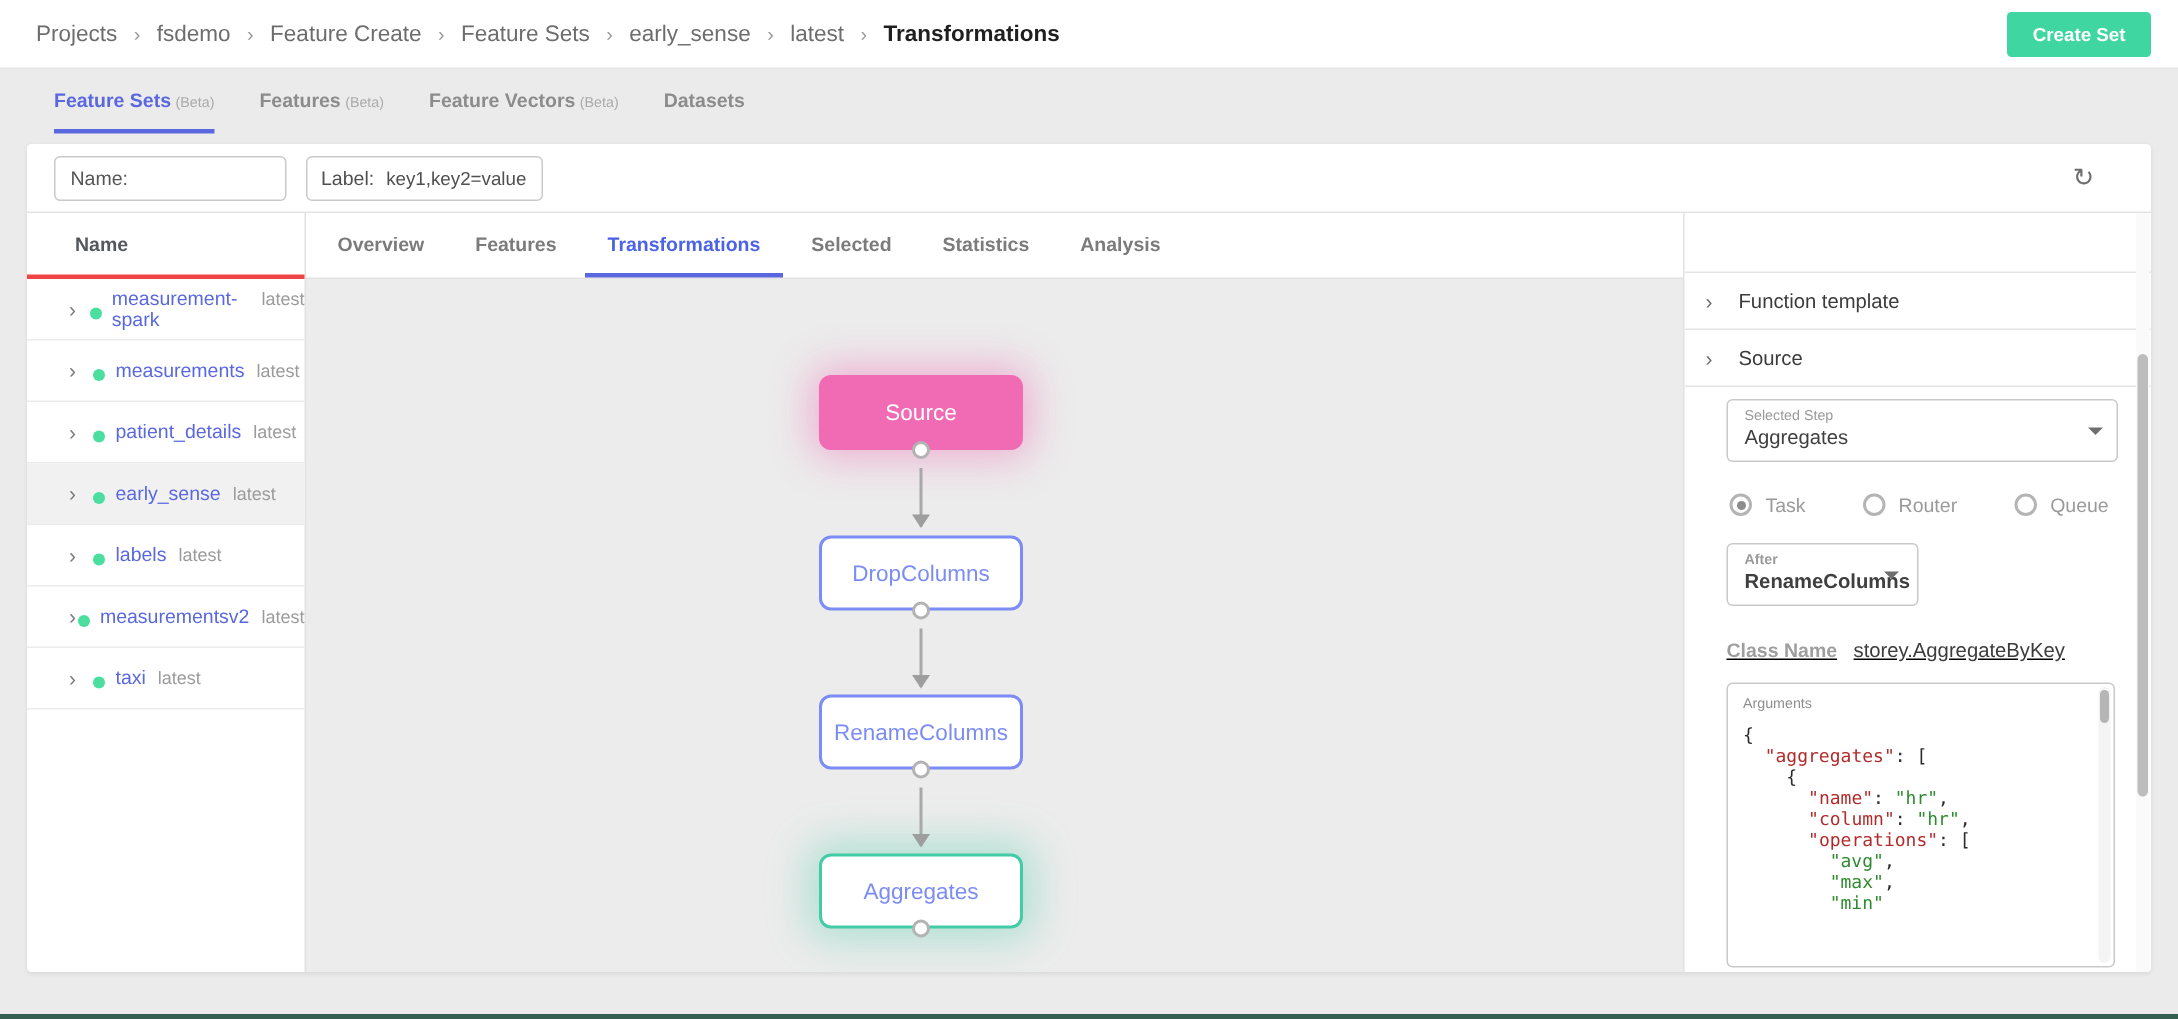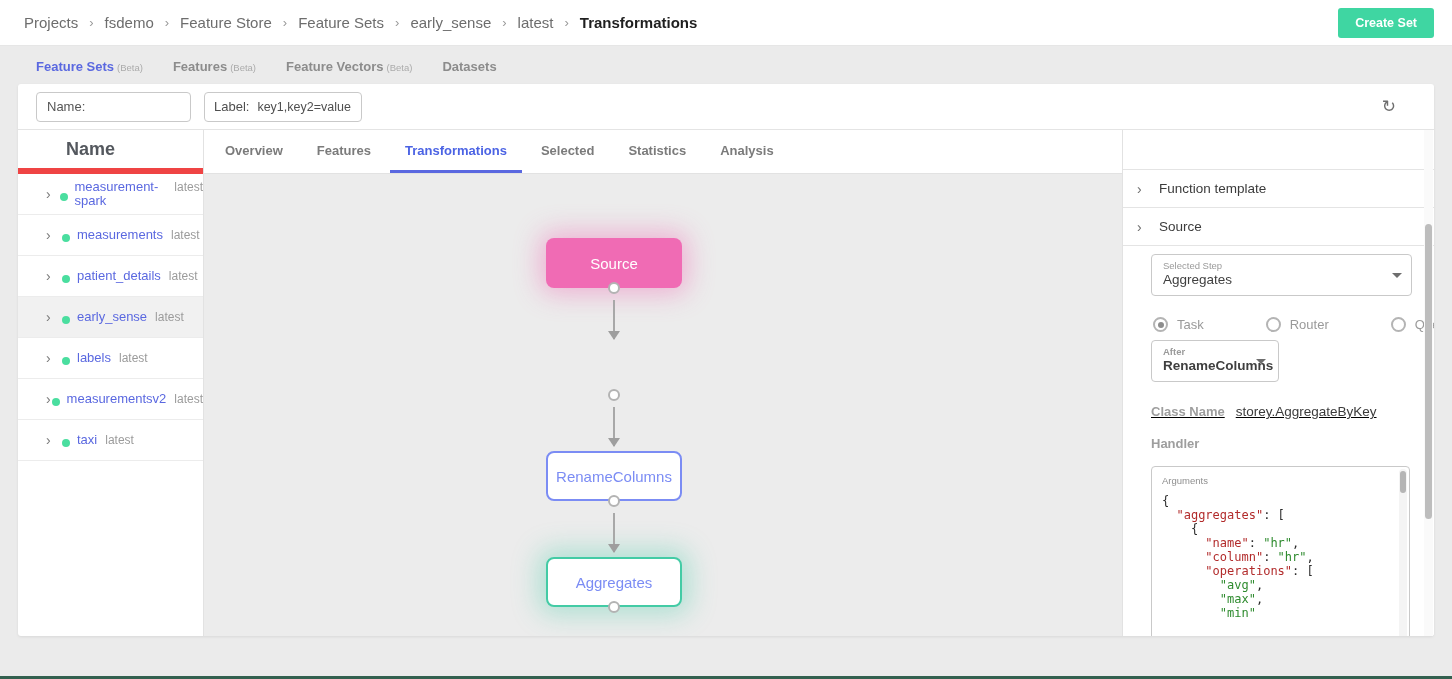--- a/index.html
+++ b/index.html
@@ -17,21 +17,21 @@
     border:none; border-radius:3px; padding:8px 17px; cursor:pointer; }
 
   
   .top-tabs { height:43px; display:flex; align-items:flex-end; padding-left:36px; }
   .top-tab { margin-right:30px; padding-bottom:12px; font-size:13px; font-weight:bold;
     color:#8c8c8c; border-bottom:3px solid transparent; cursor:pointer; white-space:nowrap; }
   .top-tab.active { color:#5a68e0; border-bottom-color:#5a68e0; }
   .top-tab .beta { font-size:9.5px; font-weight:normal; color:#ababab; margin-left:3px; }
 
   
-  .card { position:absolute; left:18px; top:84px; width:1416px; height:552px;
+  .card { position:absolute; left:18px; top:96px; width:1416px; height:552px;
     background:#fff; border-radius:3px; box-shadow:0 1px 3px rgba(0,0,0,.08); overflow:hidden; }
 
   
   .filter-row { height:46px; display:flex; align-items:center; padding:0 18px;
     border-bottom:1px solid #e4e4e4; }
   .name-input { width:155px; height:30px; border:1px solid #c9c9c9; border-radius:4px;
     padding:0 10px; font-size:13px; color:#555; font-family:inherit; }
   .name-input::placeholder { color:#555; opacity:1; }
   .label-field { width:158px; height:30px; border:1px solid #c9c9c9; border-radius:4px;
     margin-left:13px; display:flex; align-items:center; padding:0 9px; }
@@ -40,22 +40,22 @@
     color:#4f4f4f; font-family:inherit; background:transparent; }
   .label-field input::placeholder { color:#4f4f4f; opacity:1; }
   .refresh { margin-left:auto; margin-right:20px; color:#6e6e6e; font-size:17px;
     cursor:pointer; line-height:1; }
 
   
   .content { display:flex; height:529px; }
 
   
   .left-panel { width:186px; border-right:1px solid #e2e2e2; display:flex; flex-direction:column; }
-  .left-header { height:44px; border-bottom:6px solid #ef4444; display:flex; align-items:center;
-    padding-left:48px; font-size:18px; font-weight:bold; color:#54585e; }
+  .left-header { height:44px; border-bottom:3px solid #ef4444; display:flex; align-items:center;
+    padding-left:32px; font-size:13px; font-weight:bold; color:#54585e; }
   .fs-row { height:41px; border-bottom:1px solid #ececec; display:flex; align-items:center;
     padding-left:28px; cursor:pointer; }
   .fs-row.selected { background:#f1f1f1; }
   .fs-row .chev { color:#7a7a7a; font-size:14px; width:16px; }
   .fs-row .dot { width:8px; height:8px; border-radius:50%; background:#4ade9f;
     margin:6px 7px 0 0; flex:0 0 auto; }
   .fs-row .names { display:flex; flex-direction:row; line-height:14px; }
   .fs-row .fs-name { font-size:13px; color:#5a68e0; }
   .fs-row .fs-tag { font-size:12px; color:#9b9b9b; padding-left:8px; }
 
@@ -94,21 +94,21 @@
 
   .steps-body { padding:8px 24px 0 28px; }
   .dd { border:1px solid #c9c9c9; border-radius:4px; position:relative; height:42px;
     padding:5px 24px 0 11px; cursor:pointer; background:#fff; }
   .dd .dd-label { font-size:9.5px; color:#9a9a9a; display:block; }
   .dd .dd-value { font-size:13.5px; color:#3f3f3f; display:block; margin-top:1px; white-space:nowrap; }
   .dd .caret { position:absolute; right:9px; top:50%; margin-top:-2px; width:0; height:0;
     border-left:5px solid transparent; border-right:5px solid transparent;
     border-top:5px solid #6e6e6e; }
   .dd-main { width:261px; }
-  .radio-row { display:flex; align-items:center; margin:21px 0 8px 2px;gap:24px; }
+  .radio-row { display:flex; align-items:center; margin:21px 0 18px 2px; }
   .radio { display:flex; align-items:center; margin-right:38px; cursor:default; }
   .radio .circle { width:15px; height:15px; border:2px solid #b4b4b4; border-radius:50%;
     margin-right:9px; position:relative; flex:0 0 auto; }
   .radio.checked .circle::after { content:""; position:absolute; left:2.5px; top:2.5px;
     width:6px; height:6px; border-radius:50%; background:#8d8d8d; }
   .radio .rlabel { font-size:13px; color:#9a9a9a; }
   .dd-pair { display:flex;font-weight:bold; }
   .dd-after { width:128px; margin-right:8px; }
   .dd-after .caret { right:12px; }
   .dd-onerror { width:126px; padding-top:7px; }
@@ -137,21 +137,21 @@
 </style>
 </head>
 <body>
 
 <div class="topbar">
   <div class="breadcrumb">
     <span class="crumb">Projects</span>
     <span class="crumb-sep">›</span>
     <span class="crumb">fsdemo</span>
     <span class="crumb-sep">›</span>
-    <span class="crumb">Feature Store</span>
+    <span class="crumb">Feature Create</span>
     <span class="crumb-sep">›</span>
     <span class="crumb">Feature Sets</span>
     <span class="crumb-sep">›</span>
     <span class="crumb">early_sense</span>
     <span class="crumb-sep">›</span>
     <span class="crumb">latest</span>
     <span class="crumb-sep">›</span>
     <span class="crumb last">Transformations</span>
   </div>
   <button class="create-btn">Create Set</button>
@@ -264,20 +264,21 @@
           </div>
         <div class="edge" style="left:409px; top:233px; height:39px;">
             <div class="head"></div>
           </div>
         <div class="edge" style="left:409px; top:339px; height:39px;">
             <div class="head"></div>
           </div>
 
         <div class="node source" style="left:342px; top:64px;">Source</div>
         <div class="port" style="left:404px; top:108px;"></div>
+        <div class="node step" style="left:342px; top:171px;">DropColumns</div>
         <div class="port" style="left:404px; top:215px;"></div>
         <div class="node step" style="left:342px; top:277px;">RenameColumns</div>
         <div class="port" style="left:404px; top:321px;"></div>
         <div class="node selected" style="left:342px; top:383px;">Aggregates</div>
         <div class="port" style="left:404px; top:427px;"></div>
       </div>
     </div>
 
     <div class="right-panel">
       <div class="rp-spacer"></div>
@@ -318,23 +319,20 @@
             <span class="dd-label">After</span>
             <span class="dd-value">RenameColumns</span>
             <span class="caret"></span>
           </div>
         </div>
 
         <div class="classname-row">
           <span class="cn-label">Class Name</span>
           <span class="cn-value">storey.AggregateByKey</span>
         </div>
-        <div class="handler-row">
-          <span class="cn-label">Handler</span>
-        </div>
 
         <div class="args-box">
           <span class="args-label">Arguments</span>
           <div class="code" id="code-lines"><div><span class="seg-p">{</span></div><div><span class="seg-p">  </span><span class="seg-k">"aggregates"</span><span class="seg-p">: [</span></div><div><span class="seg-p">    {</span></div><div><span class="seg-p">      </span><span class="seg-k">"name"</span><span class="seg-p">: </span><span class="seg-s">"hr"</span><span class="seg-p">,</span></div><div><span class="seg-p">      </span><span class="seg-k">"column"</span><span class="seg-p">: </span><span class="seg-s">"hr"</span><span class="seg-p">,</span></div><div><span class="seg-p">      </span><span class="seg-k">"operations"</span><span class="seg-p">: [</span></div><div><span class="seg-p">        </span><span class="seg-s">"avg"</span><span class="seg-p">,</span></div><div><span class="seg-p">        </span><span class="seg-s">"max"</span><span class="seg-p">,</span></div><div><span class="seg-p">        </span><span class="seg-s">"min"</span></div></div>
           <div class="code-scroll">
             <div class="code-thumb"></div>
           </div>
         </div>
       </div>
 

